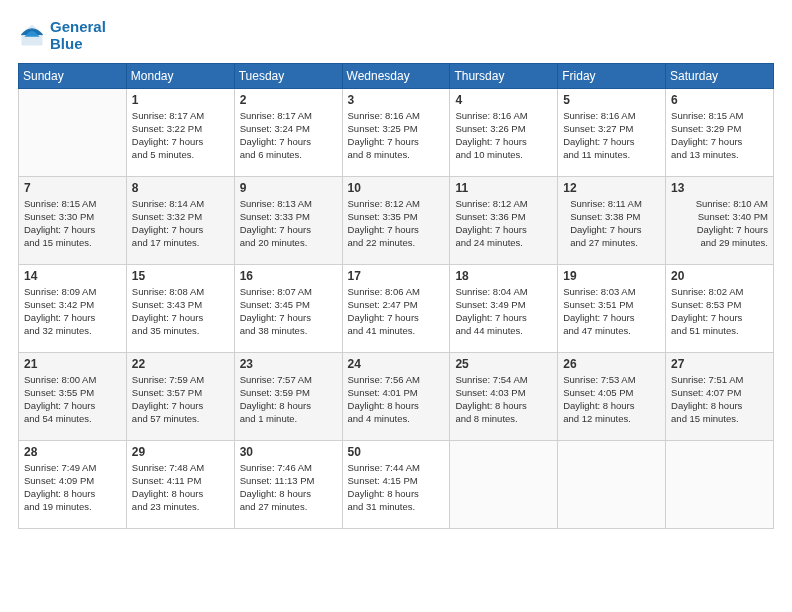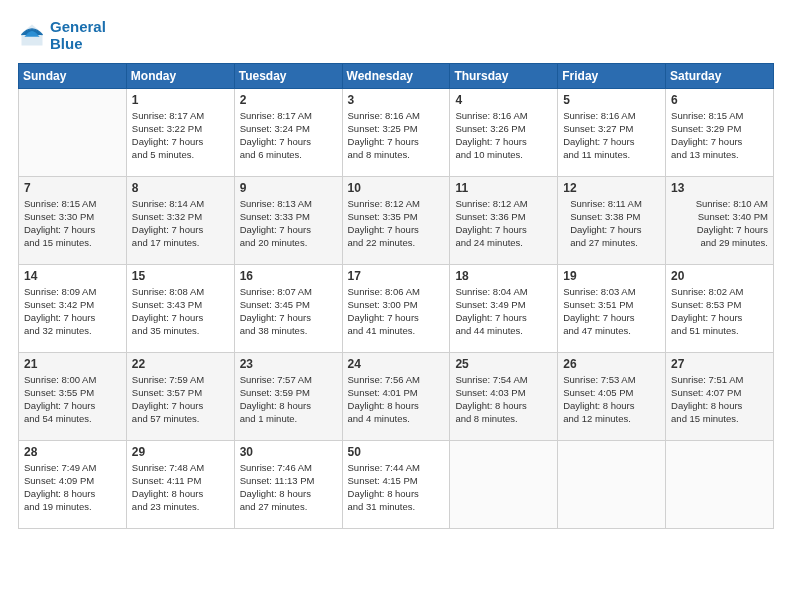--- a/index.html
+++ b/index.html
@@ -50,21 +50,21 @@
       flex: 1;
       border: 1px solid #ccc;
       border-collapse: collapse;
       width: 100%;
       table-layout: fixed;
     }
     .calendar th {
       background: #2b6cb0;
       color: #fff;
       font-size: 12px;
-      font-weight: bold;
+      font-weight: normal;
       padding: 5px 4px;
       text-align: left;
       border: 1px solid #1a5a9a;
     }
     .calendar td {
       vertical-align: top;
       padding: 4px 5px;
       border: 1px solid #d0d0d0;
       font-size: 10px;
       color: #333;
@@ -239,21 +239,21 @@
           <td>
             <span class="day-num">16</span>
             <div class="day-info" style="white-space: pre-line;">Sunrise: 8:07 AM
 Sunset: 3:45 PM
 Daylight: 7 hours
 and 38 minutes.</div>
           </td>
           <td>
             <span class="day-num">17</span>
             <div class="day-info" style="white-space: pre-line;">Sunrise: 8:06 AM
-Sunset: 3:00 PM
+Sunset: 2:47 PM
 Daylight: 7 hours
 and 41 minutes.</div>
           </td>
           <td>
             <span class="day-num">18</span>
             <div class="day-info" style="white-space: pre-line;">Sunrise: 8:04 AM
 Sunset: 3:49 PM
 Daylight: 7 hours
 and 44 minutes.</div>
           </td>

